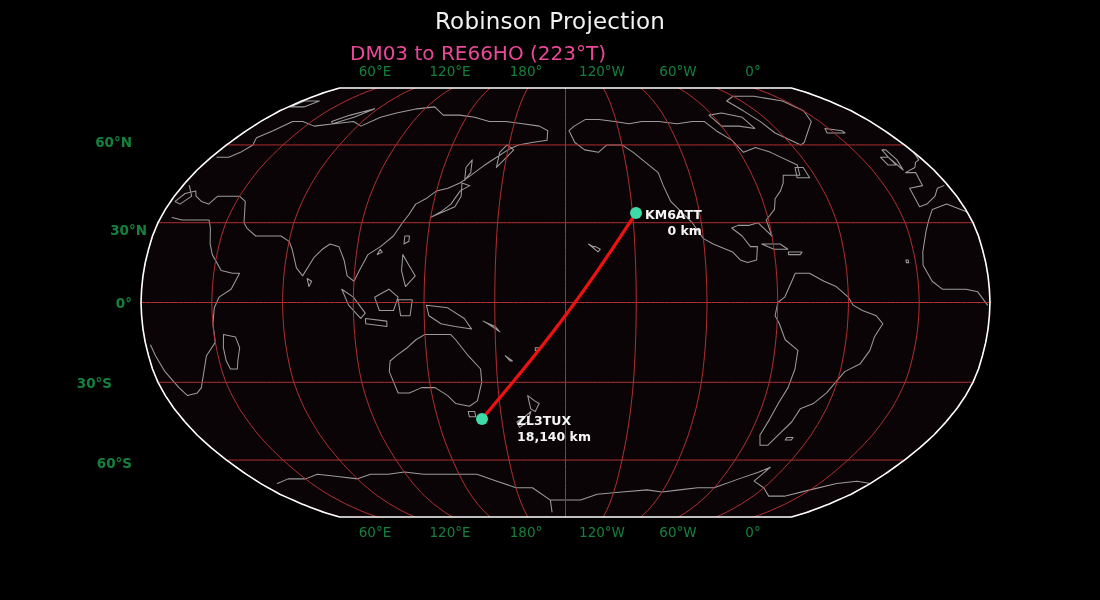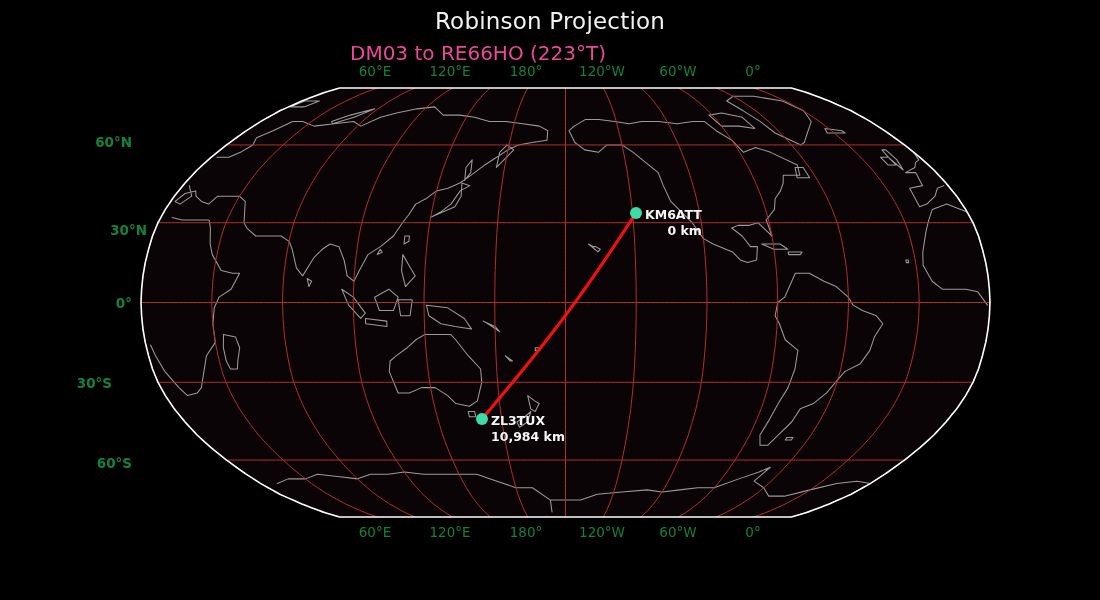--- a/index.html
+++ b/index.html
@@ -135,16 +135,16 @@
       <div class="tick tick-lon-top" style="left: 753px;">0°</div>
       <div class="tick tick-lon-bot" style="left: 753px;">0°</div>
       <div class="tick tick-lat" style="top: 142px; right: 968px;">60°N</div>
       <div class="tick tick-lat" style="top: 222px; right: 953px; margin-top: 8px;">30°N</div>
       <div class="tick tick-lat" style="top: 303px; right: 968px;">0°</div>
       <div class="tick tick-lat" style="top: 383px; right: 988px;">30°S</div>
       <div class="tick tick-lat" style="top: 463px; right: 968px;">60°S</div>
       <div class="station-dot" style="left: 636px; top: 213px; background: rgb(61, 219, 168);"></div>
       <div class="station-label" style="left: 645px; top: 207px;"><span>KM6ATT</span><span class="dist">0 km</span></div>
       <div class="station-dot" style="left: 482px; top: 419px; background: rgb(61, 219, 168);"></div>
-      <div class="station-label" style="left: 491px; top: 413px;"><span>ZL3TUX</span><span class="dist">10,984 km</span></div>
+      <div class="station-label" style="left: 517px; top: 413px;"><span>ZL3TUX</span><span class="dist">18,140 km</span></div>
     </div>
 
 </div>
 
 </body></html>

